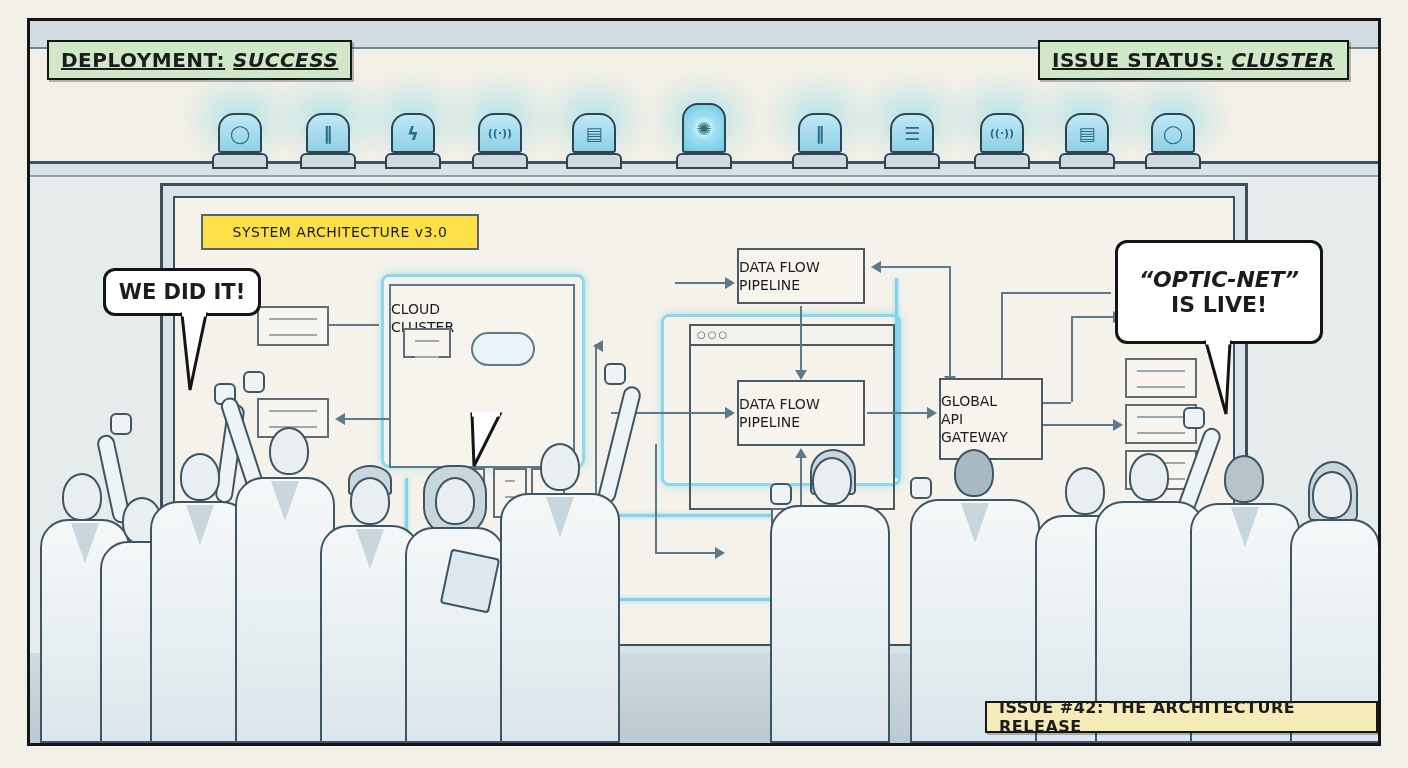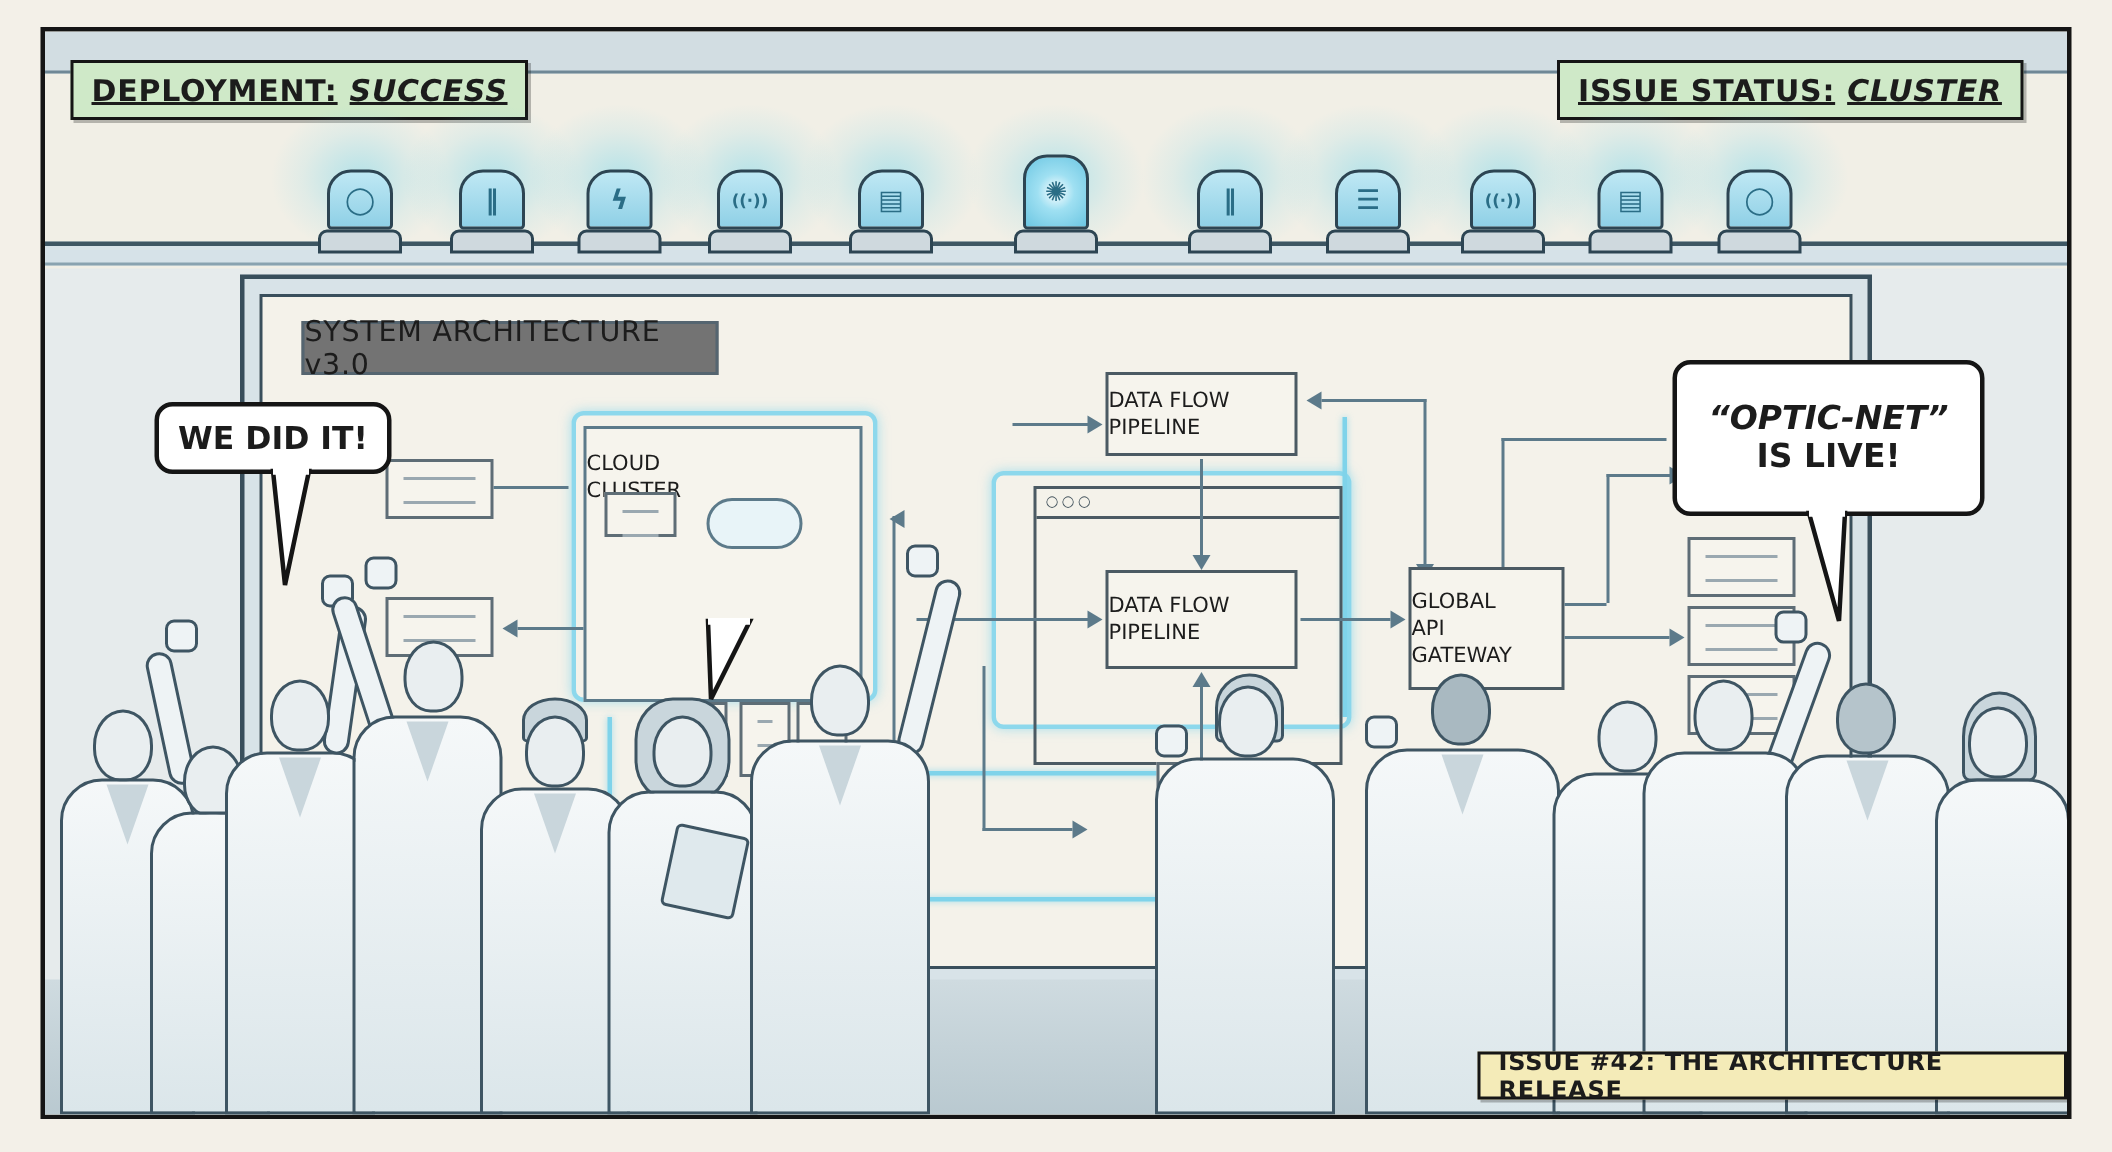--- a/index.html
+++ b/index.html
@@ -26,22 +26,22 @@
     background: radial-gradient(ellipse at center, rgba(105,210,235,0.45) 0%, rgba(105,210,235,0.12) 45%, rgba(255,255,255,0) 70%); }
   .beacon .dome { position: absolute; left: 8px; top: 14px; width: 44px; height: 40px; border: 2px solid #2d4553;
     border-radius: 16px 16px 3px 3px; background: linear-gradient(180deg, #bfe8f4 0%, #8fd0e6 100%); display: flex; align-items: center; justify-content: center;
     font-size: 18px; color: #2a6d86; font-weight: bold; }
   .beacon .base { position: absolute; left: 2px; bottom: 0; width: 56px; height: 16px; border: 2px solid #2d4553; border-radius: 6px 6px 0 0; background: #cfd9de; }
   .beacon.big .dome { top: 4px; height: 50px; background: radial-gradient(circle at center, #ffffff 0%, #9fe0f2 40%, #6cc6e2 100%); }
 
   
   .board { position: absolute; left: 130px; top: 162px; width: 1088px; height: 476px; border: 3px solid #394f5c; background: #d8e3e8; padding: 8px; }
   .board-inner { position: absolute; left: 10px; top: 10px; right: 10px; bottom: 10px; border: 2px solid #394f5c; background: #f4f2ea; }
-  .board-title { position: absolute; left: 26px; top: 16px; width: 278px; height: 36px; border: 2px solid #556570; background: #737373;
-    font-size: 19px; display: flex; align-items: center; justify-content: center; letter-spacing: 0.5px; }
+  .board-title { position: absolute; left: 26px; top: 16px; width: 278px; height: 36px; border: 2px solid #556570; background: #fde047;
+    font-size: 14px; display: flex; align-items: center; justify-content: center; letter-spacing: 0.5px; }
   .node { position: absolute; border: 2px solid #4b5a63; background: #f6f4ed; font-size: 14px; text-align: left; display: flex; flex-direction: column; justify-content: center; line-height: 18px; }
   .glow { position: absolute; border: 3px solid #8dd8ec; border-radius: 8px; box-shadow: 0 0 8px rgba(120,210,235,0.6); }
   .browser-frame { position: absolute; border: 2px solid #4b5a63; }
   .browser-frame .bar { height: 20px; border-bottom: 2px solid #4b5a63; font-size: 10px; padding-left: 6px; letter-spacing: 2px; color: #4b5a63; line-height: 18px; }
   .doc { position: absolute; width: 72px; height: 40px; border: 2px solid #5e6d76; background: #f6f4ed; }
   .doc::before { content: ""; position: absolute; left: 10px; right: 10px; top: 10px; height: 14px; border-top: 2px solid #9aa8b0; border-bottom: 2px solid #9aa8b0; }
   .line { position: absolute; background: #5c7a8a; }
   .line.glow-line { background: #7fd3ea; box-shadow: 0 0 4px rgba(120,210,235,0.7); }
   .arrow { position: absolute; width: 0; height: 0; border-style: solid; }
   .arrow.r { border-width: 6px 0 6px 10px; border-color: transparent transparent transparent #5c7a8a; }

